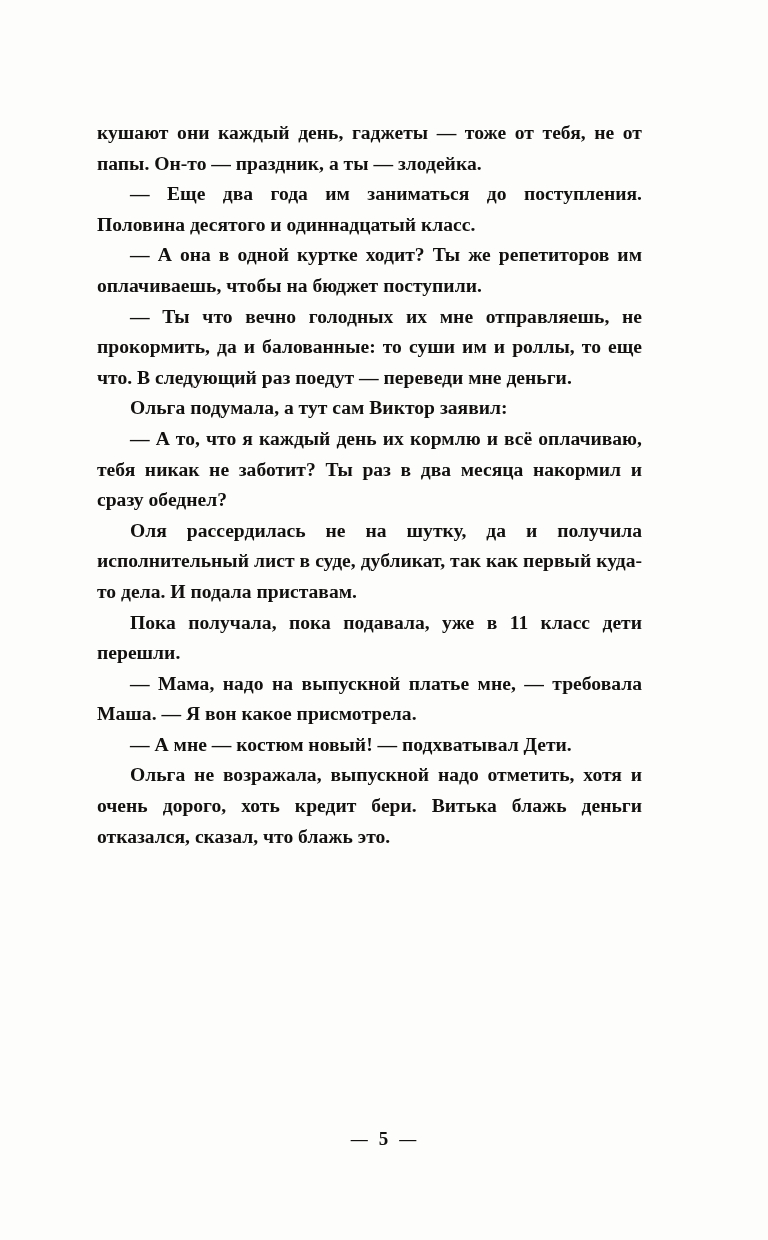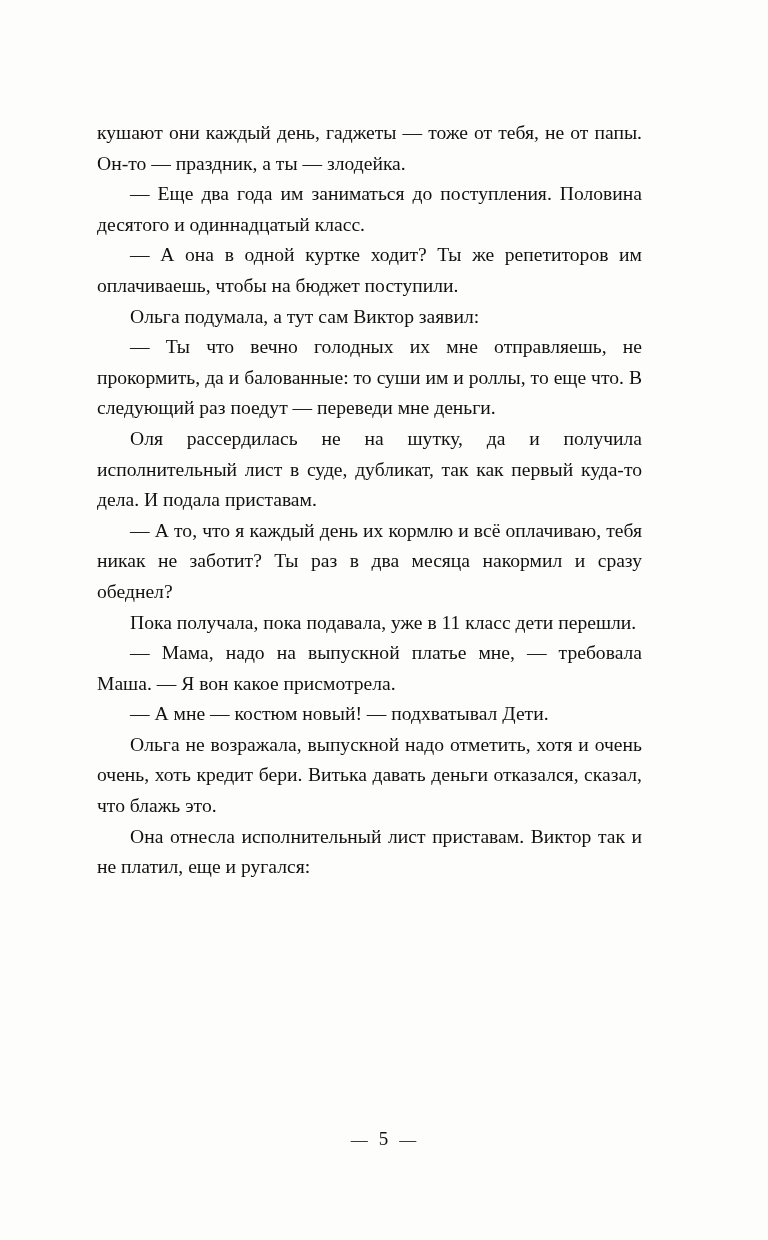--- a/index.html
+++ b/index.html
@@ -12,20 +12,21 @@
     background: #ffffff;
     font-family: "Liberation Serif", serif;
     color: #111111;
   }
   .page {
     position: relative;
     width: 768px;
     height: 1240px;
     box-sizing: border-box;
     background: #fdfdfc;
+    font-weight: bold;
   }
   .text-block {
     position: absolute;
     left: 97px;
     top: 118px;
     width: 545px;
   }
   p {
     margin: 0;
     font-size: 19.6px;
@@ -59,28 +60,27 @@
 </style>
 </head>
 <body>
 
 <div class="page">
 
   <div class="text-block">
     <p class="noindent">кушают они каждый день, гаджеты — тоже от тебя, не от папы. Он-то — праздник, а ты — злодейка.</p>
     <p class="indent">— Еще два года им заниматься до поступления. Половина десятого и одиннадцатый класс.</p>
     <p class="indent">— А она в одной куртке ходит? Ты же репетиторов им оплачиваешь, чтобы на бюджет поступили.</p>
+    <p class="indent">— Ты что вечно голодных их мне отправляешь, не прокормить, да и балованные: то суши им и роллы, то еще что. В следующий раз поедут — переведи мне деньги.</p>
     <p class="indent">Ольга подумала, а тут сам Виктор заявил:</p>
-    <p class="indent">— Ты что вечно голодных их мне отправляешь, не прокормить, да и балованные: то суши им и роллы, то еще что. В следующий раз поедут — переведи мне деньги.</p>
+    <p class="indent">— А то, что я каждый день их кормлю и всё оплачиваю, тебя никак не заботит? Ты раз в два месяца накормил и сразу обеднел?</p>
     <p class="indent">Оля рассердилась не на шутку, да и получила исполнительный лист в суде, дубликат, так как первый куда-то дела. И подала приставам.</p>
-    <p class="indent">— А то, что я каждый день их кормлю и всё оплачиваю, тебя никак не заботит? Ты раз в два месяца накормил и сразу обеднел?</p>
     <p class="indent">Пока получала, пока подавала, уже в 11 класс дети перешли.</p>
     <p class="indent">— Мама, надо на выпускной платье мне, — требовала Маша. — Я вон какое присмотрела.</p>
     <p class="indent">— А мне — костюм новый! — подхватывал Дети.</p>
-    <p class="indent">Ольга не возражала, выпускной надо отметить, хотя и очень очень, хоть кредит бери. Витька давать деньги отказался, сказал, что блажь это.</p>
-    <p class="indent">Она отнесла исполнительный лист приставам. Виктор так и не платил, еще и ругался:</p>
+    <p class="indent">Ольга не возражала, выпускной надо отметить, хотя и очень дорого, хоть кредит бери. Витька блажь деньги отказался, сказал, что блажь это.</p>
   </div>
 
   <div class="folio">
     <span class="dash">—</span><span>5</span><span class="dash">—</span>
   </div>
 
 </div>
 
 </body></html>

